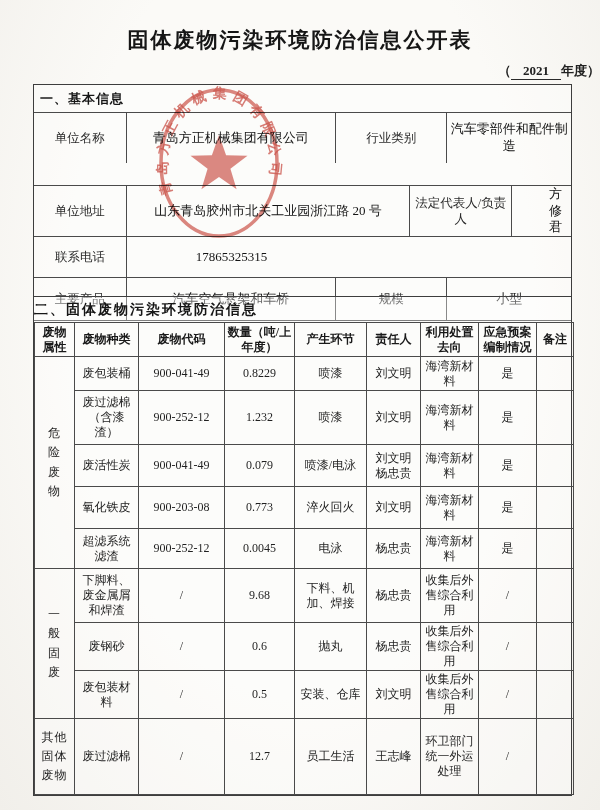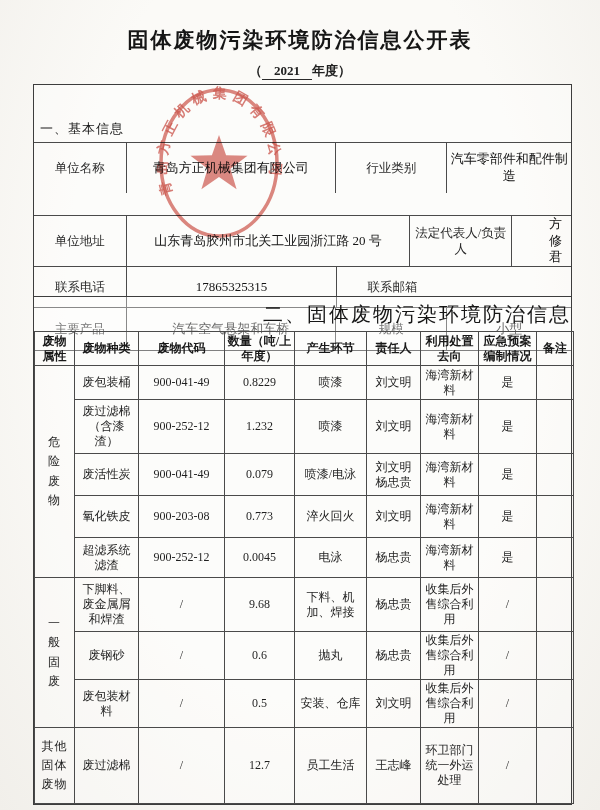--- a/index.html
+++ b/index.html
@@ -14,39 +14,39 @@
     background:radial-gradient(ellipse at 50% 38%, #fbfaf7 55%, #f1efea 100%);
   }
   
   .doc-title{
     position:absolute;top:26px;left:0;width:600px;
     text-align:center;font-size:21px;font-weight:bold;letter-spacing:2px;margin:0;
     color:#161616;
   }
   .doc-subtitle{
     position:absolute;top:62px;left:0;width:600px;
-    text-align:center;font-size:13px;font-weight:bold;color:#222;
+    text-align:right;font-size:13px;font-weight:bold;color:#222;
   }
   .doc-subtitle .year{
     display:inline-block;padding:0 12px;border-bottom:1.5px solid #2a2a2a;
     font-family:"Liberation Serif","DejaVu Serif",serif;
   }
   
   .sec-box{
     position:absolute;left:33px;width:539px;
     border:1.5px solid #3d3d3d;background:rgba(255,255,255,0.35);
     box-sizing:border-box;
   }
   #sec1{top:84px;}
   #sec2{top:296px;}
   .sec1-title{
-    font-size:13px;font-weight:normal;padding:5px 0 4px 6px;letter-spacing:1px;color:#161616;margin-top:30px;
+    font-size:13px;font-weight:bold;padding:5px 0 4px 6px;letter-spacing:1px;color:#161616;
   }
   .sec2-title{
-    font-size:20px;font-weight:normal;text-align:right;padding:4px 0 3px 0;letter-spacing:2px;color:#161616;
+    font-size:14px;font-weight:bold;text-align:left;padding:4px 0 3px 0;letter-spacing:2px;color:#161616;
   }
   
   .bi-row{display:flex;border-top:1px solid #4a4a4a;}
   .bi-cell{
     box-sizing:border-box;border-left:1px solid #4a4a4a;
     display:flex;align-items:center;justify-content:center;
     text-align:center;font-size:12.5px;line-height:1.3;padding:2px 3px;color:#222;
   }
   .bi-cell:first-child{border-left:none;}
   .bi-label{color:#2b2b2b;}
@@ -100,21 +100,20 @@
     <div class="bi-row r-b">
       <div class="bi-cell bi-label c1">单位地址</div>
       <div class="bi-cell bi-value c2">山东青岛胶州市北关工业园浙江路 20 号</div>
       <div class="bi-cell bi-label c3">法定代表人/负责人</div>
       <div class="bi-cell bi-value c4">方修君</div>
     </div>
 
     <div class="bi-row r-c">
       <div class="bi-cell bi-label c1">联系电话</div>
       <div class="bi-cell bi-value c2">17865325315</div>
-      <div class="bi-cell bi-label c3">联系邮箱</div>
     </div>
 
     <div class="bi-row r-d">
       <div class="bi-cell bi-label c1">主要产品</div>
       <div class="bi-cell bi-value c2">汽车空气悬架和车桥</div>
       <div class="bi-cell bi-label c3">规模</div>
       <div class="bi-cell bi-value c4">小型</div>
     </div>
   </div>
 

